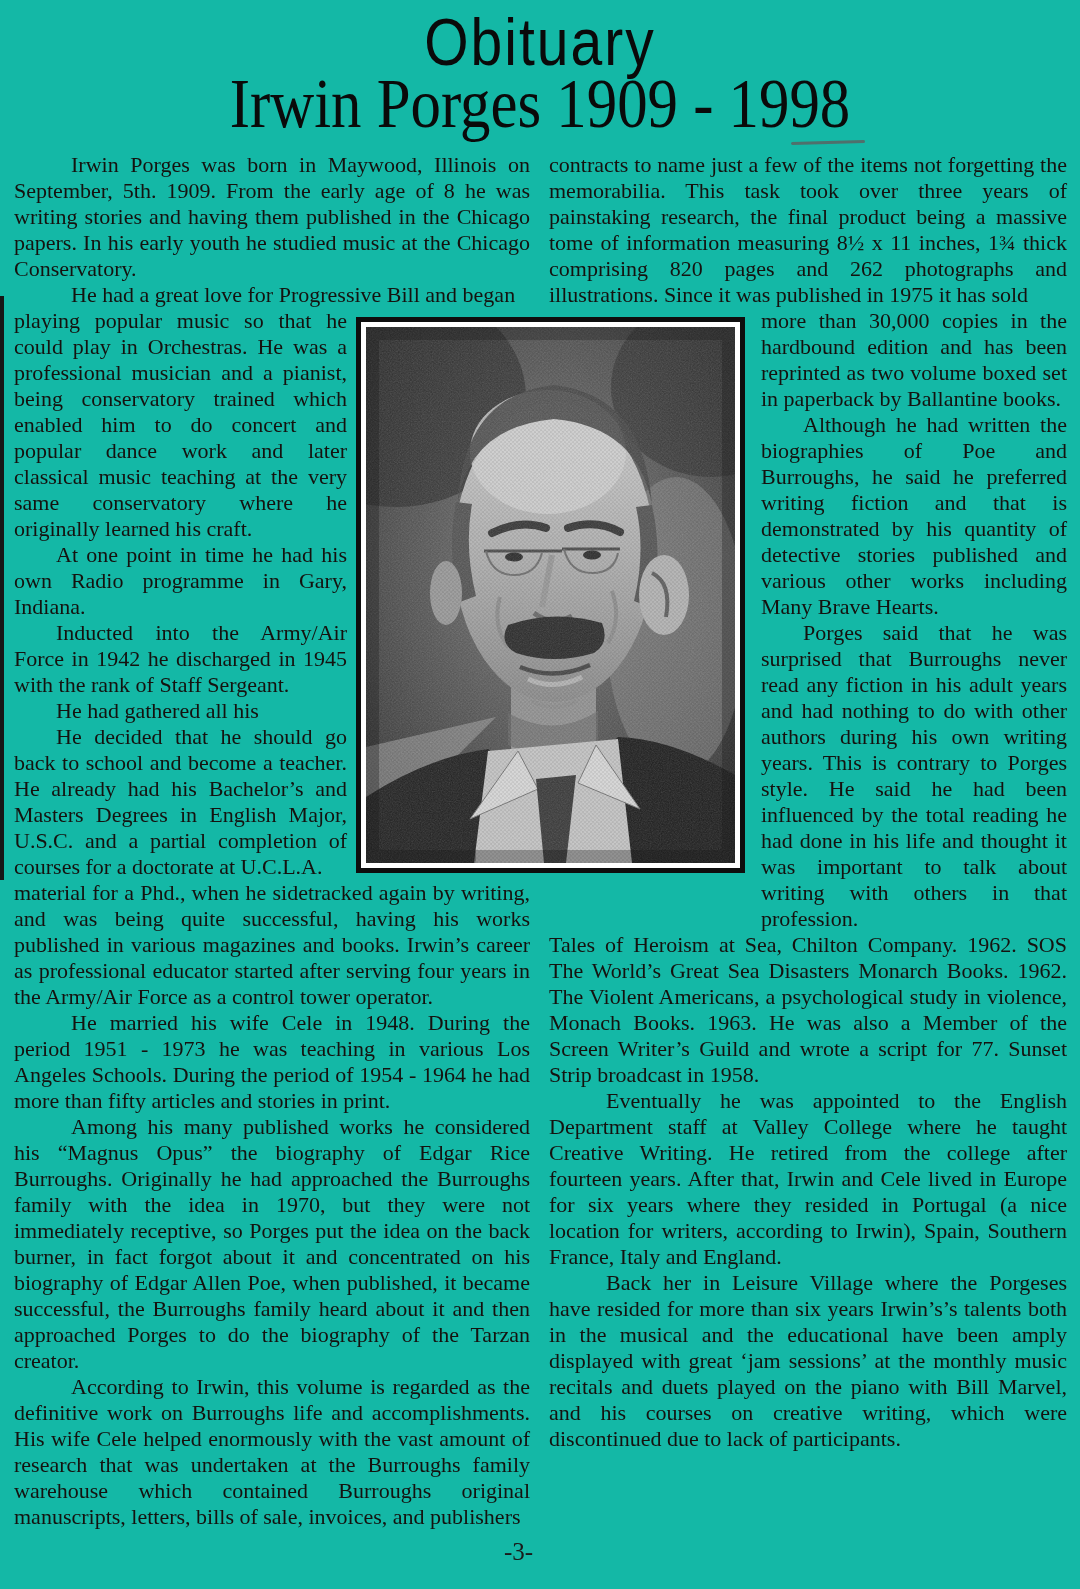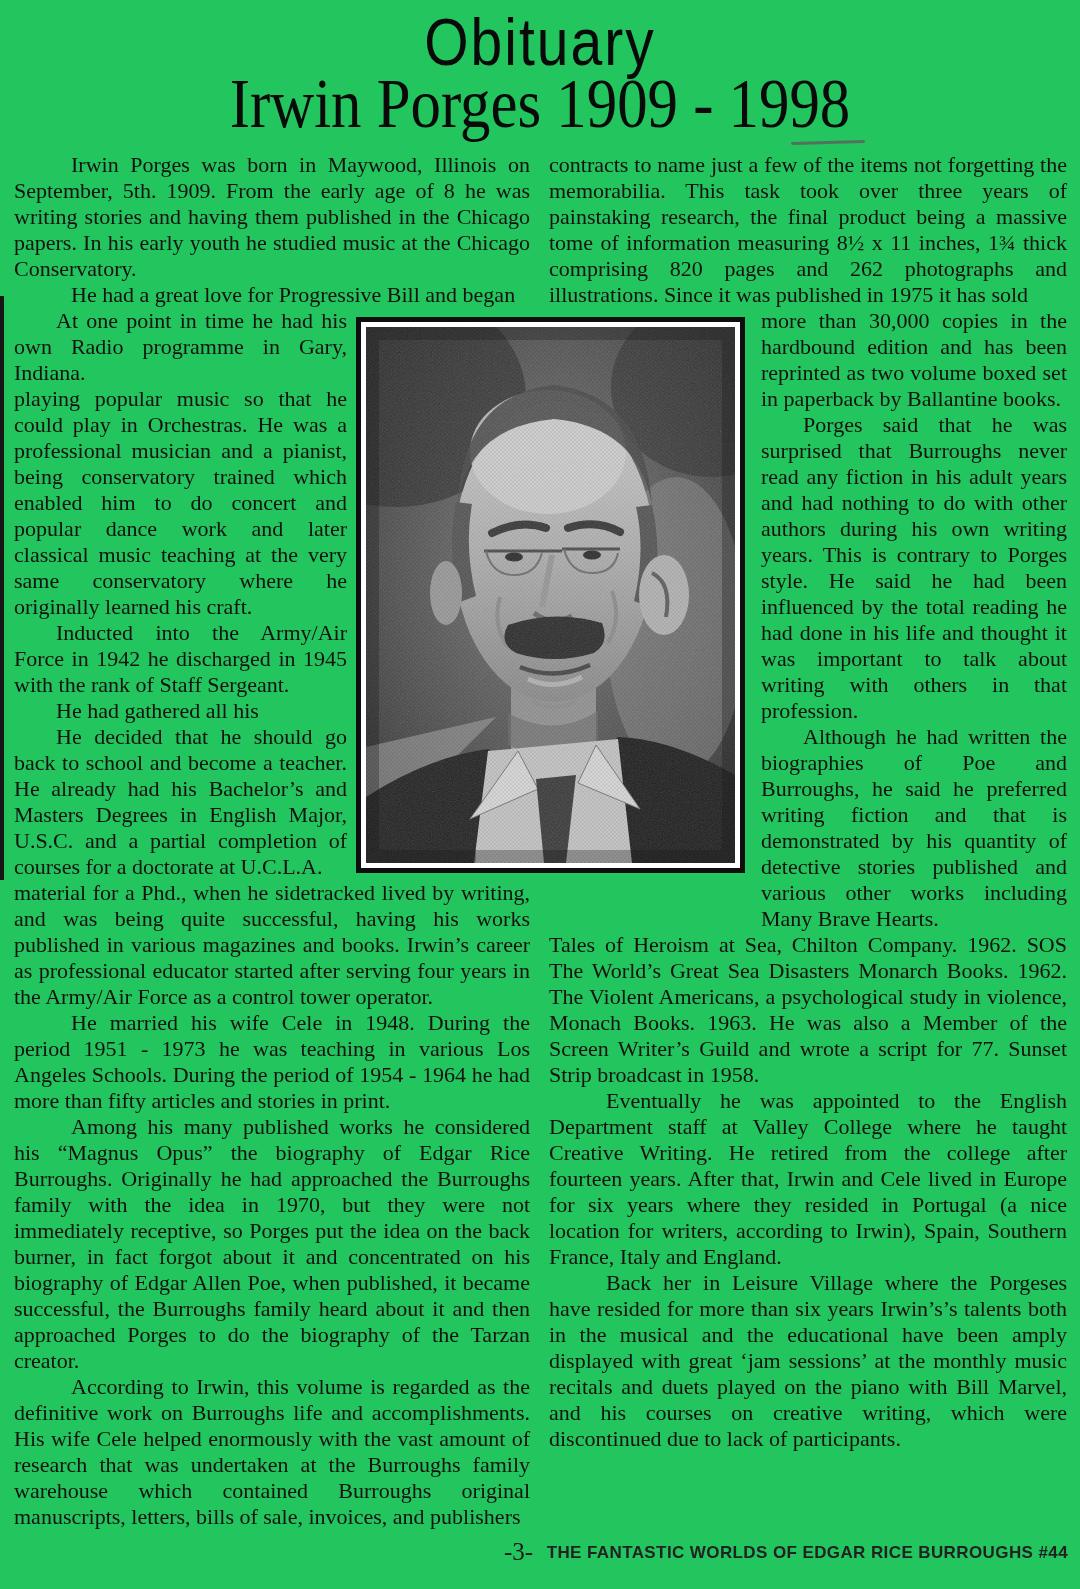--- a/index.html
+++ b/index.html
@@ -1,18 +1,18 @@
 <!DOCTYPE html>
 <html><head>
 <meta charset="utf-8">
 <style>
   html,body{margin:0;padding:0;background:#9a9a9a;}
   .page{
     position:relative;width:1080px;height:1589px;margin:0 auto;
-    background:#22c55e;overflow:hidden;
+    background:#14b8a6;overflow:hidden;
     font-family:"Liberation Serif", serif;color:#15120f;
   }
   
   .hdr-title{
     position:absolute;top:2px;left:0;width:100%;text-align:center;
     font-family:"Liberation Sans", sans-serif;font-weight:400;
     font-size:57px;letter-spacing:2px;color:#0a0a0a;
     transform:scaleY(1.18);transform-origin:center top;
   }
   .hdr-sub{
@@ -67,38 +67,38 @@
   <div class="hdr-sub">Irwin Porges 1909 - 1998</div>
   <div class="sub-underline-artifact"></div>
   <div class="edge-mark"></div>
 
   <div class="body-cols">
 
     <div class="col-l">
       <p class="par indent">Irwin Porges was born in Maywood, Illinois on September, 5th. 1909. From the early age of 8 he was writing stories and having them published in the Chicago papers. In his early youth he studied music at the Chicago Conservatory.</p>
       <p class="par indent">He had a great love for Progressive Bill and began</p>
       <div class="narrow-l">
+        <p class="par">playing popular music so that he could play in Orchestras. He was a professional musician and a pianist, being conservatory trained which enabled him to do concert and popular dance work and later classical music teaching at the very same conservatory where he originally learned his craft.</p>
         <p class="par nindent">At one point in time he had his own Radio programme in Gary, Indiana.</p>
-        <p class="par">playing popular music so that he could play in Orchestras. He was a professional musician and a pianist, being conservatory trained which enabled him to do concert and popular dance work and later classical music teaching at the very same conservatory where he originally learned his craft.</p>
         <p class="par nindent">Inducted into the Army/Air Force in 1942 he discharged in 1945 with the rank of Staff Sergeant.</p>
         <p class="par nindent">He had gathered all his</p>
         <p class="par nindent">He decided that he should go back to school and become a teacher. He already had his Bachelor’s and Masters Degrees in English Major, U.S.C. and a partial completion of courses for a doctorate at U.C.L.A.</p>
       </div>
-      <p class="par">material for a Phd., when he sidetracked lived by writing, and was being quite successful, having his works published in various magazines and books. Irwin’s career as professional educator started after serving four years in the Army/Air Force as a control tower operator.</p>
+      <p class="par">material for a Phd., when he sidetracked again by writing, and was being quite successful, having his works published in various magazines and books. Irwin’s career as professional educator started after serving four years in the Army/Air Force as a control tower operator.</p>
       <p class="par indent">He married his wife Cele in 1948. During the period 1951 - 1973 he was teaching in various Los Angeles Schools. During the period of 1954 - 1964 he had more than fifty articles and stories in print.</p>
       <p class="par indent">Among his many published works he considered his “Magnus Opus” the biography of Edgar Rice Burroughs. Originally he had approached the Burroughs family with the idea in 1970, but they were not immediately receptive, so Porges put the idea on the back burner, in fact forgot about it and concentrated on his biography of Edgar Allen Poe, when published, it became successful, the Burroughs family heard about it and then approached Porges to do the biography of the Tarzan creator.</p>
       <p class="par indent">According to Irwin, this volume is regarded as the definitive work on Burroughs life and accomplishments. His wife Cele helped enormously with the vast amount of research that was undertaken at the Burroughs family warehouse which contained Burroughs original manuscripts, letters, bills of sale, invoices, and publishers</p>
     </div>
 
     <div class="col-r">
       <p class="par">contracts to name just a few of the items not forgetting the memorabilia. This task took over three years of painstaking research, the final product being a massive tome of information measuring 8½ x 11 inches, 1¾ thick comprising 820 pages and 262 photographs and illustrations. Since it was published in 1975 it has sold</p>
       <div class="narrow-r">
         <p class="par">more than 30,000 copies in the hardbound edition and has been reprinted as two volume boxed set in paperback by Ballantine books.</p>
+        <p class="par nindent">Although he had written the biographies of Poe and Burroughs, he said he preferred writing fiction and that is demonstrated by his quantity of detective stories published and various other works including Many Brave Hearts.</p>
         <p class="par nindent">Porges said that he was surprised that Burroughs never read any fiction in his adult years and had nothing to do with other authors during his own writing years. This is contrary to Porges style. He said he had been influenced by the total reading he had done in his life and thought it was important to talk about writing with others in that profession.</p>
-        <p class="par nindent">Although he had written the biographies of Poe and Burroughs, he said he preferred writing fiction and that is demonstrated by his quantity of detective stories published and various other works including Many Brave Hearts.</p>
       </div>
       <p class="par">Tales of Heroism at Sea, Chilton Company. 1962. SOS The World’s Great Sea Disasters Monarch Books. 1962. The Violent Americans, a psychological study in violence, Monach Books. 1963. He was also a Member of the Screen Writer’s Guild and wrote a script for 77. Sunset Strip broadcast in 1958.</p>
       <p class="par indent">Eventually he was appointed to the English Department staff at Valley College where he taught Creative Writing. He retired from the college after fourteen years. After that, Irwin and Cele lived in Europe for six years where they resided in Portugal (a nice location for writers, according to Irwin), Spain, Southern France, Italy and England.</p>
       <p class="par indent">Back her in Leisure Village where the Porgeses have resided for more than six years Irwin’s’s talents both in the musical and the educational have been amply displayed with great ‘jam sessions’ at the monthly music recitals and duets played on the piano with Bill Marvel, and his courses on creative writing, which were discontinued due to lack of participants.</p>
     </div>
 
   </div>
 
   <figure class="photo-frame" style="margin:0">
     <svg viewBox="0 0 369 536" width="369" height="536" role="img">
@@ -167,15 +167,14 @@
       <polygon points="170,452 210,448 200,536 178,536" fill="#3b3b3b"></polygon>
 
       <ellipse cx="20" cy="530" rx="90" ry="50" fill="#222" opacity="0.4"></ellipse>
       <rect width="369" height="536" fill="url(#dots)" opacity="0.17"></rect>
       <rect width="369" height="536" filter="url(#grain)" opacity="0.22"></rect>
       <rect x="0" y="0" width="369" height="536" fill="none" stroke="#161616" stroke-width="26" opacity="0.3"></rect>
     </svg>
   </figure>
 
   <div class="page-num">-3-</div>
-  <div class="pub-line">THE FANTASTIC WORLDS OF EDGAR RICE BURROUGHS #44</div>
 
 </div>
 
 </body></html>

